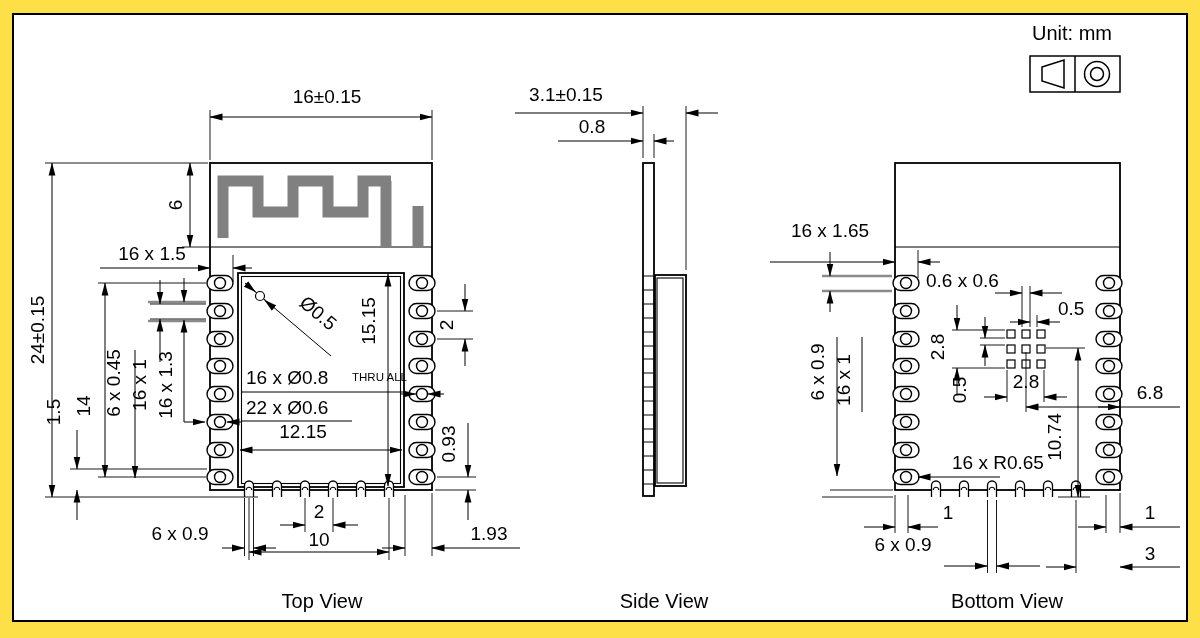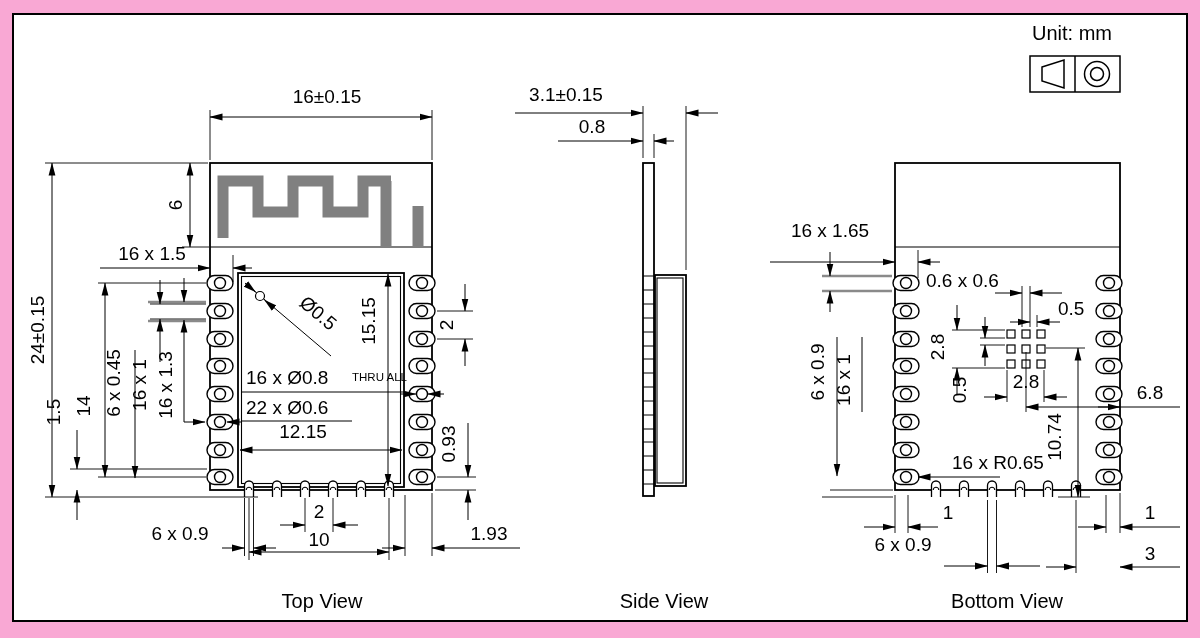--- a/index.html
+++ b/index.html
@@ -1,16 +1,16 @@
 <!DOCTYPE html>
 <html><head>
 <meta charset="utf-8">
 <style>
   html,body{margin:0;padding:0;background:#fff;}
-  .page{width:1200px;height:638px;position:relative;background:#f9a8d4;}
+  .page{width:1200px;height:638px;position:relative;background:#fde047;}
   svg{display:block;}
   text{font-family:"Liberation Sans","DejaVu Sans",sans-serif;font-size:19px;fill:#000;}
   text.small{font-size:11.5px;}
   text.title{font-size:20px;}
   .obj{stroke:#000;stroke-width:1.8;fill:none;}
   .obj2{stroke:#000;stroke-width:1.1;fill:none;}
   .dim{stroke:#000;stroke-width:1;fill:none;}
   .ext{stroke:#000;stroke-width:0.9;fill:none;}
   .gext{stroke:#8a8a8a;stroke-width:2.4;fill:none;}
 </style>

